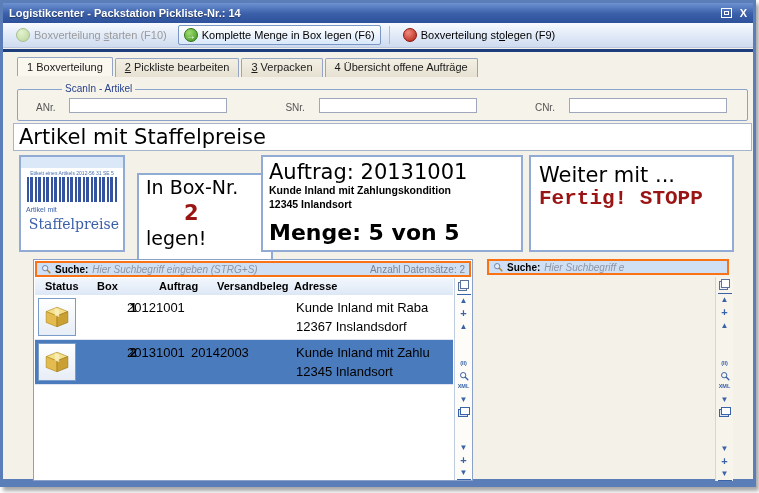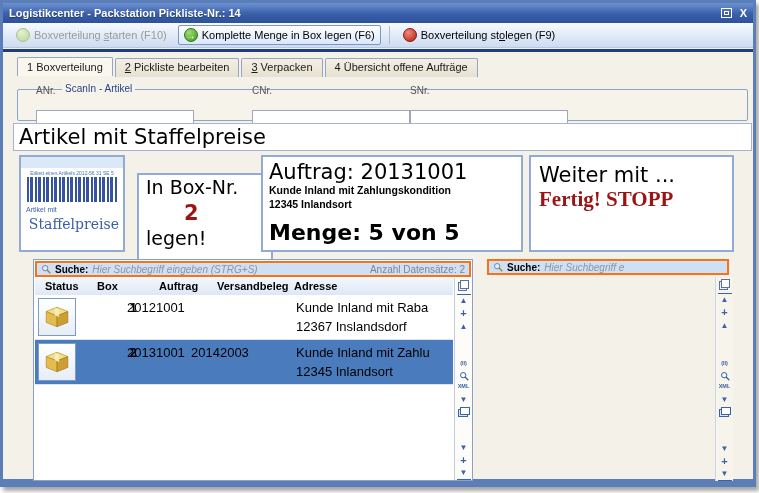--- a/index.html
+++ b/index.html
@@ -51,21 +51,21 @@
   }
   .tab.active { background:#faf7ee; padding-top:3px; position:relative; top:-1px; }
 
   
   .groupbox {
     position:absolute; left:14px; top:86px; width:731px; height:32px;
     border:1px solid #8aa3cc; border-radius:2px; background:#f6f3ea;
   }
   .legend { position:absolute; left:10px; top:-7px; background:#f6f3ea; padding:0 3px; font-size:10px; color:#27418c;margin-left:34px; }
   .fields { position:absolute; left:0; top:0; right:0; bottom:0; display:flex; align-items:center; padding:0 18px; }
-  .field { display:flex; align-items:flex-start; gap:14px;flex-direction:column; }
+  .field { display:flex; align-items:flex-end; gap:14px; }
   .field label { font-size:10px; color:#555; }
   .field input { width:158px; height:15px; border:1px solid #9fa8ba; background:#fff; font-size:10px; padding:0 2px; }
   .field.f1 { margin-right:58px; } .field.f2 { margin-right:58px; }
 
   
   .article-bar {
     position:absolute; left:10px; top:120px; width:739px; height:28px;
     background:#fff; border:1px solid #a8b4cc; display:flex; align-items:center;
   }
   .article-bar span { font-family:"DejaVu Sans", sans-serif; font-size:21px; color:#000; padding-left:5px; }
@@ -87,21 +87,21 @@
   .p2 .big { font-family:"DejaVu Sans", sans-serif; font-size:19px; color:#000; padding-left:7px; line-height:1.35; }
   .p2 .num { font-family:"DejaVu Sans", sans-serif; font-size:21px; font-weight:bold; color:#9b1414; padding-left:45px; line-height:1.2; }
 
   .p3 { padding:3px 6px; }
   .p3 .order-title { font-family:"DejaVu Sans", sans-serif; font-size:21px; color:#000; }
   .p3 .order-sub { font-size:10.5px; font-weight:bold; color:#000; line-height:1.3; }
   .p3 .order-qty { font-family:"DejaVu Sans", sans-serif; font-size:22px; font-weight:bold; color:#000; margin-top:9px; }
 
   .p4 { padding:6px 8px; }
   .p4 .next1 { font-family:"DejaVu Sans", sans-serif; font-size:21px; color:#000; }
-  .p4 .next2 { font-family:Liberation Serif, serif; font-size:21px; font-weight:bold; color:#9b1414; }
+  .p4 .next2 { font-family:Liberation Mono, monospace; font-size:21px; font-weight:bold; color:#9b1414; }
 
   
   .searchbar {
     height:16px; background:#cfdff4; border:2px solid #f97316;
     display:flex; align-items:center; padding:0 4px; gap:4px; font-size:10px;
   }
   .searchbar b { color:#000; }
   .search-hint { flex:1; border:none; background:transparent; font-size:10px; font-style:italic; color:#8d94a4; outline:none; font-family:"Liberation Sans", sans-serif; }
   .search-hint::placeholder { color:#8d94a4; font-style:italic; }
   .count { color:#7d8494; font-size:10px; white-space:nowrap; }
@@ -209,26 +209,26 @@
     </div>
   </div>
 
   <div class="groupbox">
     <span class="legend">ScanIn - Artikel</span>
     <div class="fields">
       <div class="field f1">
         <label>ANr.</label>
         <input style="">
       </div>
+      <div class="field f2">
+        <label>SNr.</label>
+        <input style="">
+      </div>
       <div class="field">
         <label>CNr.</label>
-        <input style="">
-      </div>
-      <div class="field f2">
-        <label>SNr.</label>
         <input style="">
       </div>
     </div>
   </div>
 
   <div class="article-bar">
     <span>Artikel mit Staffelpreise</span>
   </div>
 
   <div class="panel p1">

